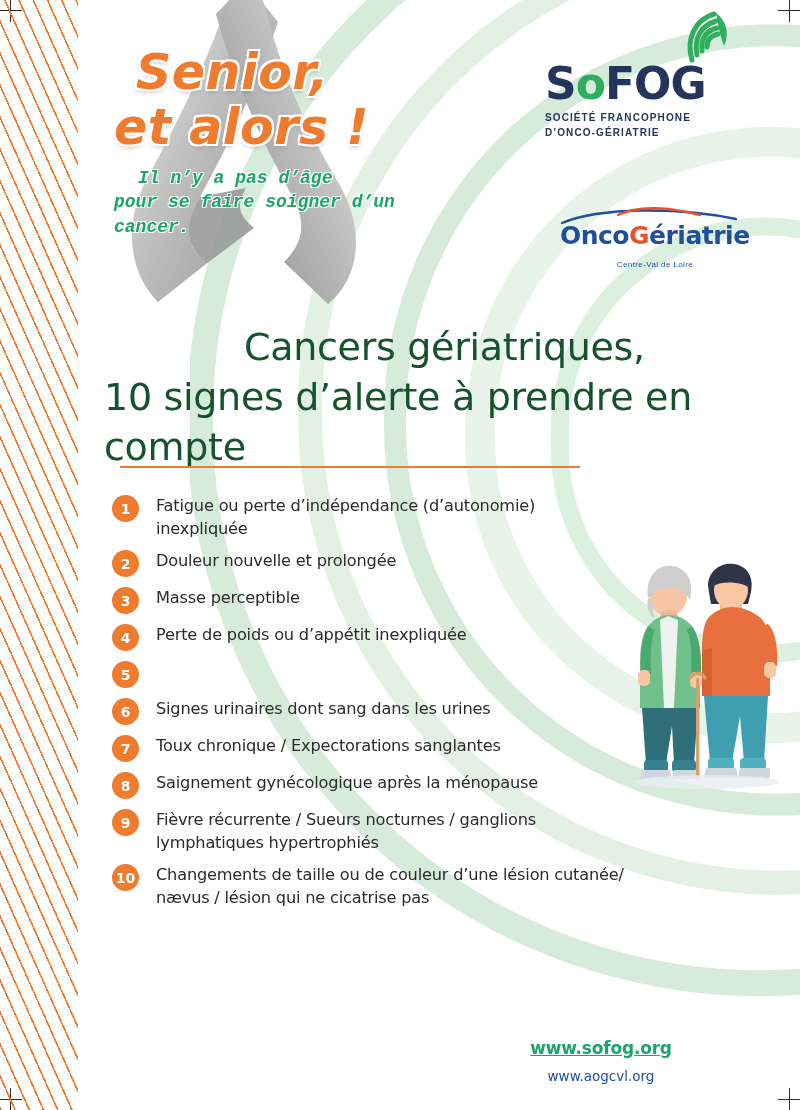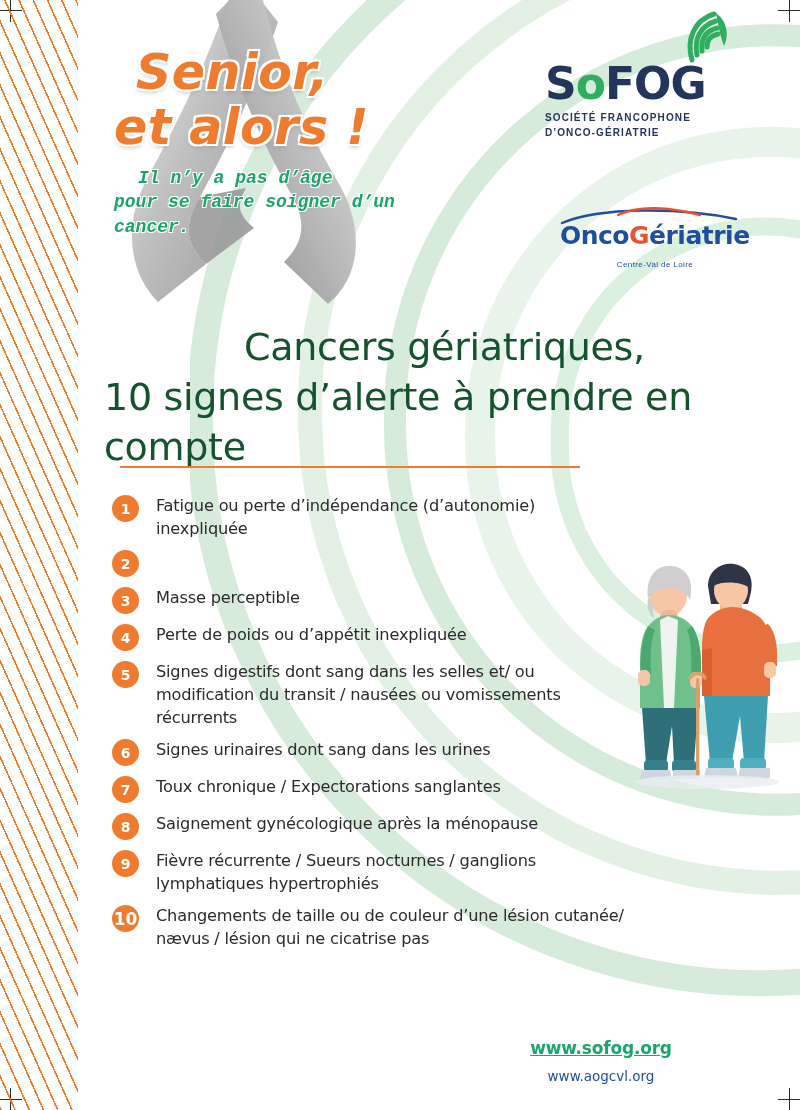--- a/index.html
+++ b/index.html
@@ -207,21 +207,21 @@
     background: #ef7b2e;
     color: #ffffff;
     font-family: "DejaVu Sans", sans-serif;
     font-weight: bold;
     font-size: 14px;
     display: flex;
     align-items: center;
     justify-content: center;
     margin-top: 1px;
   }
-  .sign .num.ten { font-size: 17px; }
+  .sign .num.ten { font-size: 14px; }
   .sign .txt {
     margin-left: 17px;
     font-family: "DejaVu Sans", sans-serif;
     font-size: 16.2px;
     color: #2b2b2b;
     line-height: 1.42;
     letter-spacing: -0.2px;
     max-width: 470px;
   }
   .sign.two-line .txt { max-width: 470px; }
@@ -404,32 +404,32 @@
     </svg>
   </div>
 
   <div class="signs">
     <div class="sign">
       <div class="num">1</div>
       <div class="txt">Fatigue ou perte d’indépendance (d’autonomie) inexpliquée</div>
     </div>
     <div class="sign">
       <div class="num">2</div>
+      <div class="txt">Douleur nouvelle et prolongée</div>
     </div>
     <div class="sign">
       <div class="num">3</div>
       <div class="txt">Masse perceptible</div>
     </div>
     <div class="sign">
       <div class="num">4</div>
       <div class="txt">Perte de poids ou d’appétit inexpliquée</div>
     </div>
     <div class="sign two-line">
       <div class="num">5</div>
-      <div class="txt">Signes digestifs dont sang dans les selles et/ ou modification du transit / nausées ou vomissements récurrents</div>
     </div>
     <div class="sign">
       <div class="num">6</div>
       <div class="txt">Signes urinaires dont sang dans les urines</div>
     </div>
     <div class="sign">
       <div class="num">7</div>
       <div class="txt">Toux chronique / Expectorations sanglantes</div>
     </div>
     <div class="sign">

